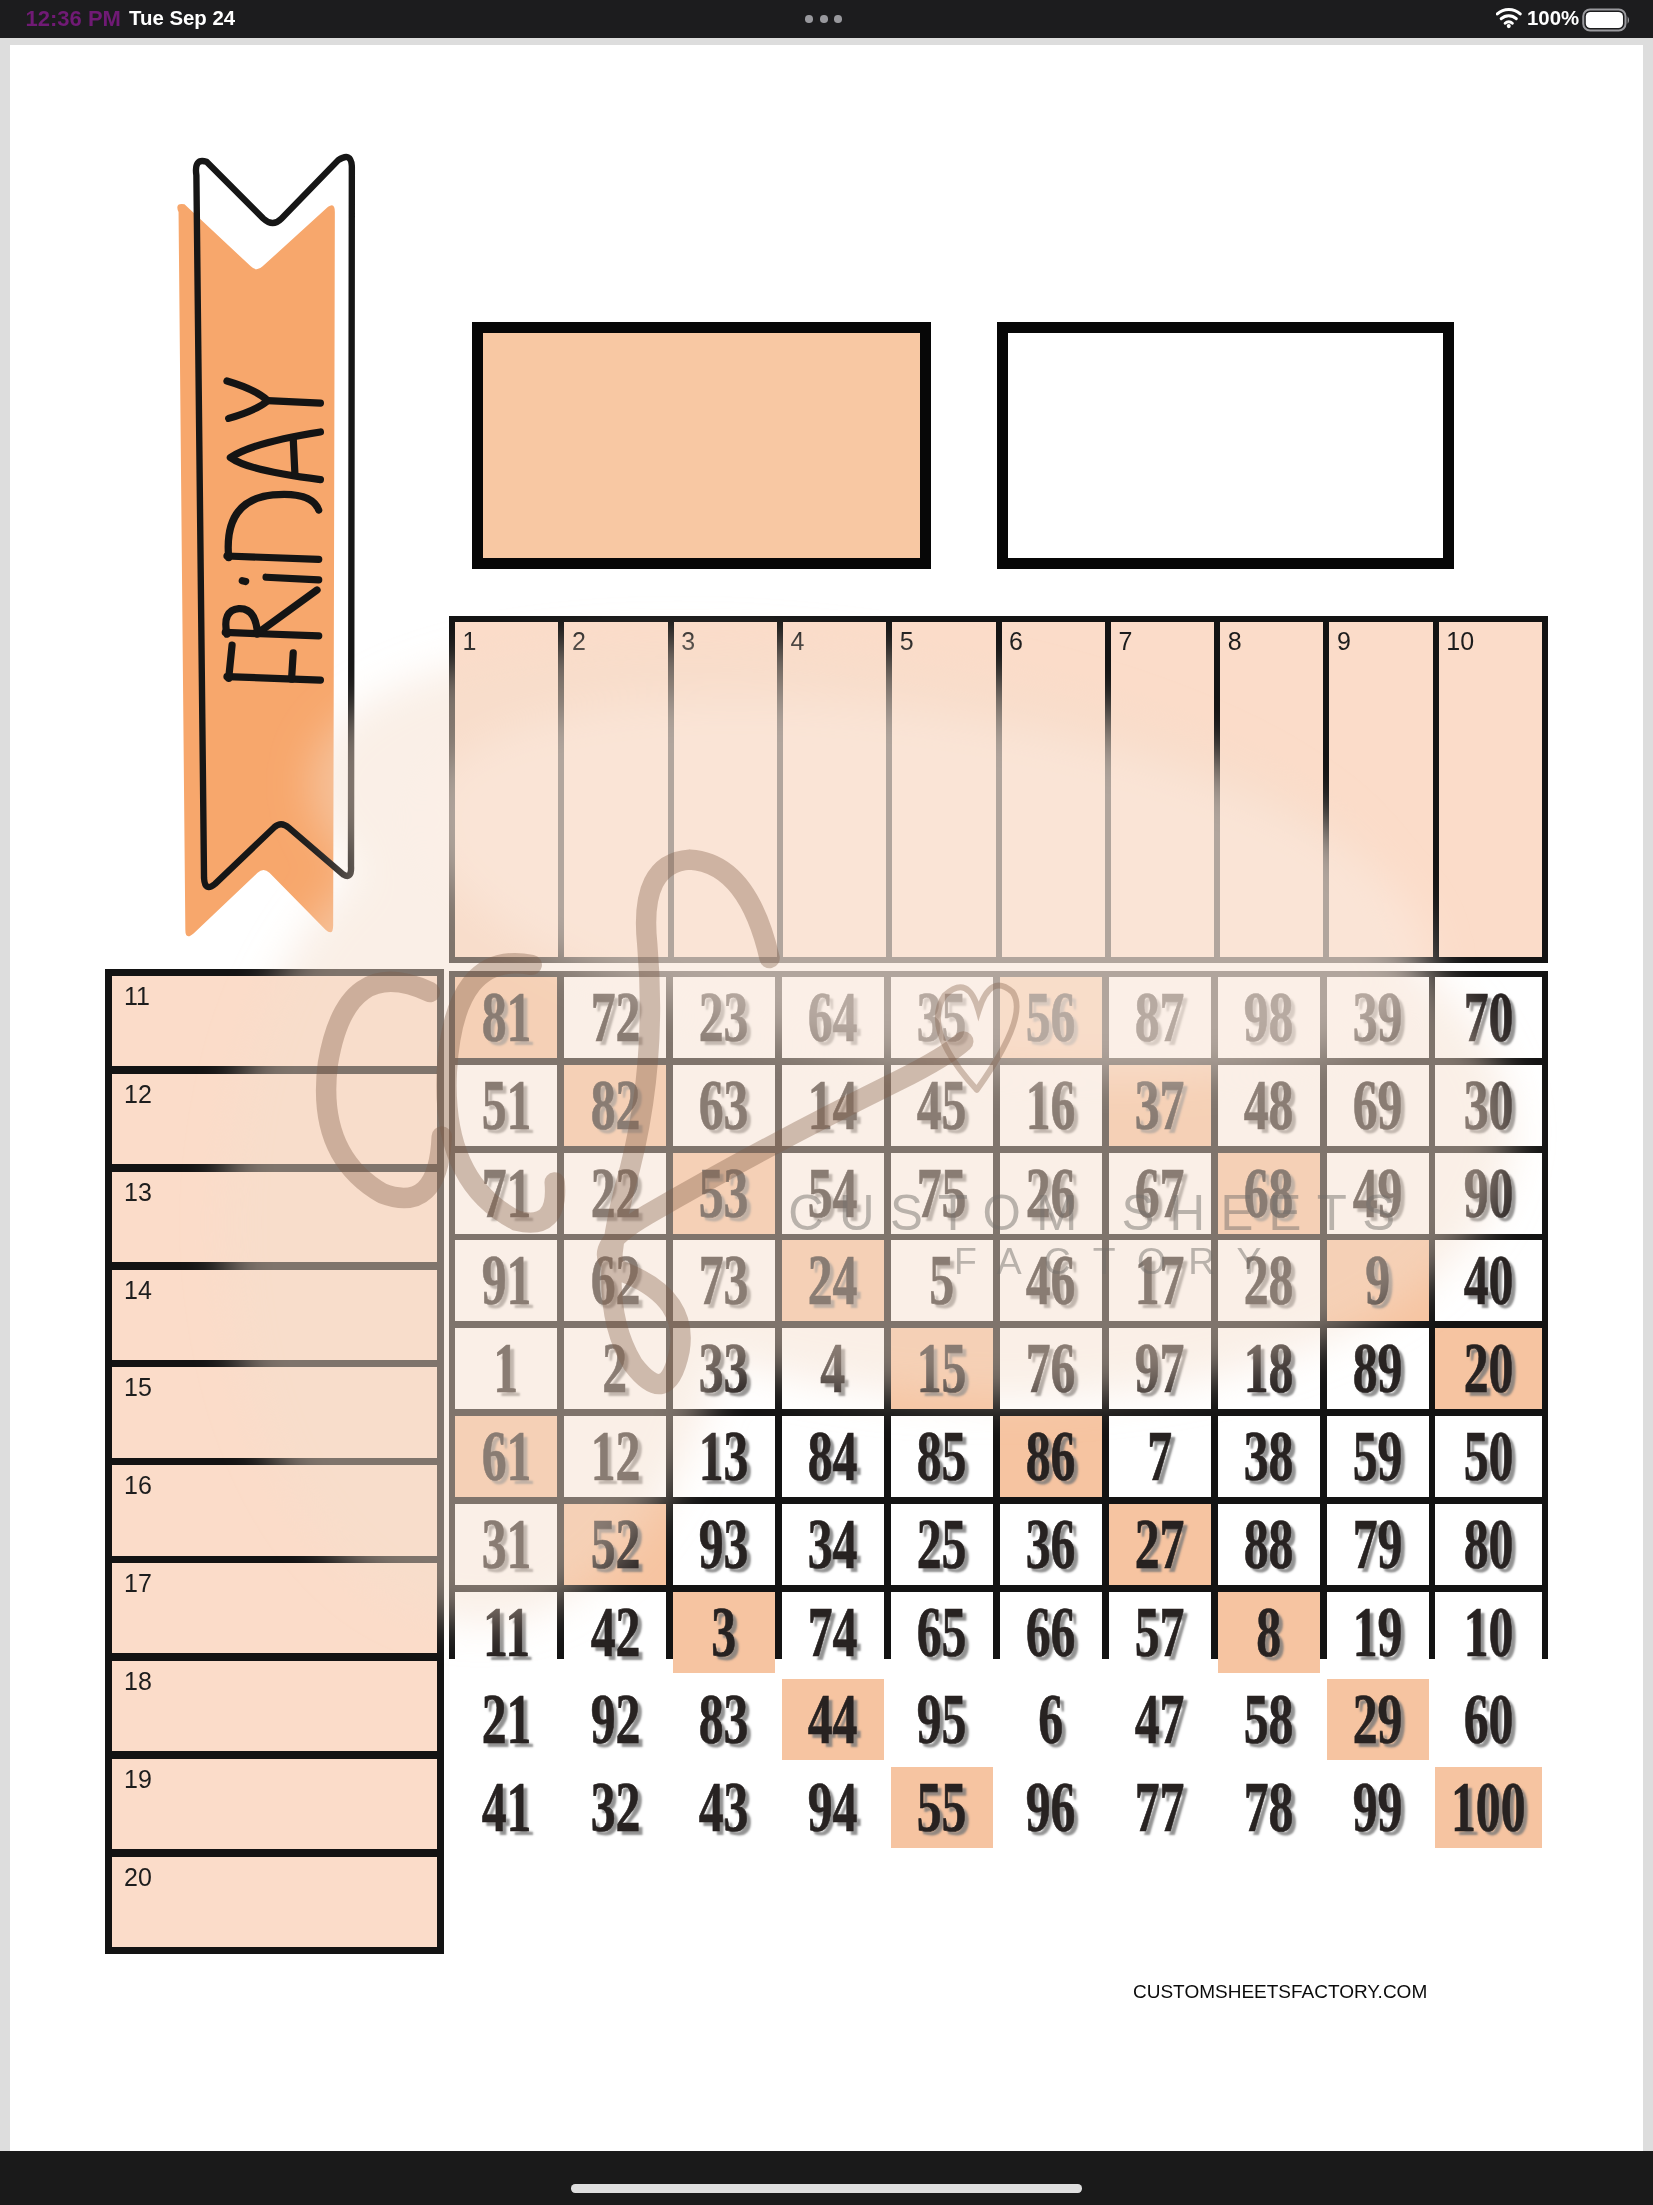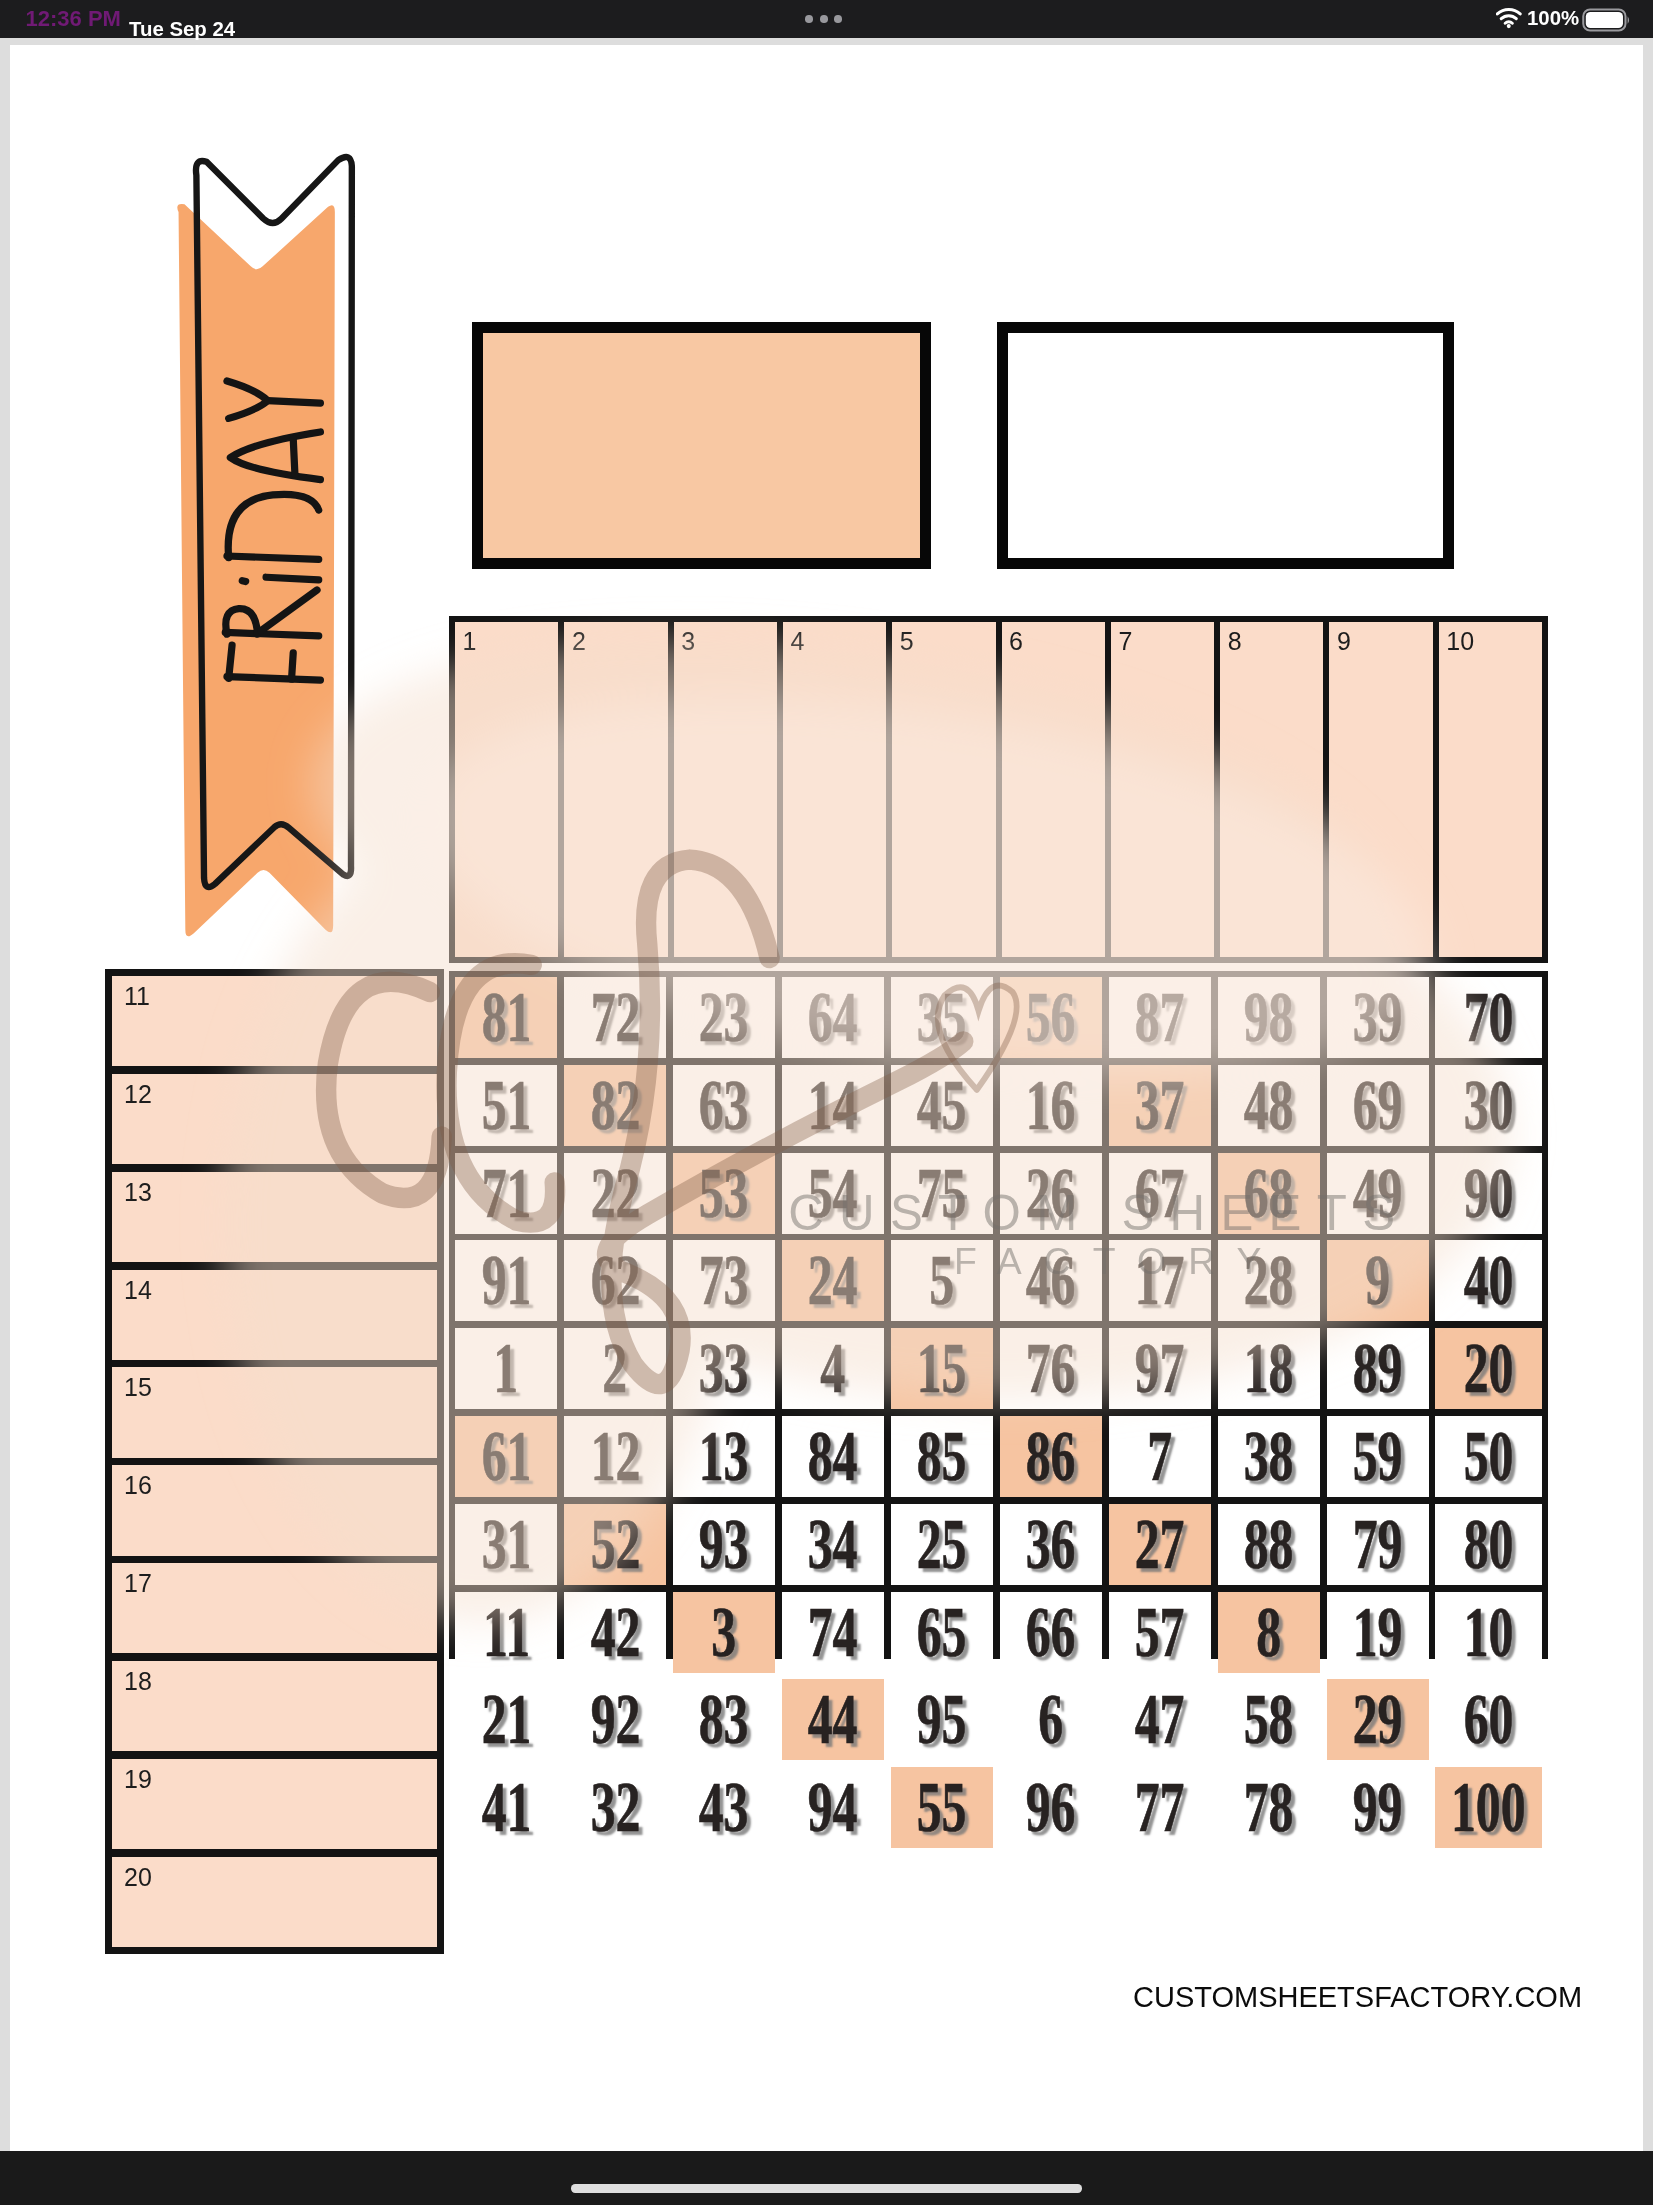--- a/index.html
+++ b/index.html
@@ -11,21 +11,21 @@
 <body>
 
 <div class="abs" style="left:0; top:38px; width:1653px; height:2113px; background:#dddddd;"></div>
 
 <div class="abs" style="left:10.2px; top:45px; width:1633px; height:2106px; background:#ffffff;"></div>
 
 <div class="abs" style="left:0; top:0; width:1653px; height:38px; background:#1c1c1e;"></div>
 
 <div class="abs" style="left:25.5px; top:6px; color:#701a75; font-size:22px; font-weight:700;">12:36 PM</div>
 
-<div class="abs" style="left:129px; top:6.8px; color:#ffffff; font-size:20.4px; font-weight:700;margin-top:11px;">Tue Sep 24</div>
+<div class="abs" style="left:129px; top:6.8px; color:#ffffff; font-size:20.4px; font-weight:700;">Tue Sep 24</div>
 
 <div class="abs" style="left:805px; top:15.3px; width:7.6px; height:7.6px; border-radius:50%; background:#98989d;"></div>
 <div class="abs" style="left:820px; top:15.3px; width:7.6px; height:7.6px; border-radius:50%; background:#98989d;"></div>
 <div class="abs" style="left:834px; top:15.3px; width:7.6px; height:7.6px; border-radius:50%; background:#98989d;"></div>
 
 <svg class="abs" style="left:1496px; top:6.8px;" width="25.5" height="22" viewBox="0 0 30 26">
   <path d="M1.5 8.2 A 20 20 0 0 1 28.5 8.2" fill="none" stroke="#ffffff" stroke-width="3.6" stroke-linecap="round"></path>
   <path d="M6.1 13.8 A 13 13 0 0 1 23.9 13.8" fill="none" stroke="#ffffff" stroke-width="3.6" stroke-linecap="round"></path>
   <path d="M10.8 19.2 A 6.2 6.2 0 0 1 19.2 19.2" fill="none" stroke="#ffffff" stroke-width="3.6" stroke-linecap="round"></path>
   <circle cx="15" cy="22.6" r="2.4" fill="#ffffff"></circle>
@@ -467,18 +467,18 @@
 
     <path d="M 1150 1283 Q 1085 1212 1112 1172 Q 1140 1146 1152 1190 Q 1166 1145 1192 1168 Q 1212 1196 1150 1283" stroke-width="7"></path>
   </g>
 
   <g fill="rgba(115,110,106,0.48)" font-family="Liberation Sans, sans-serif">
     <text x="928" y="1448" font-size="58" letter-spacing="18">CUSTOM SHEETS</text>
     <text x="1123" y="1500" font-size="44" letter-spacing="26">FACTORY</text>
   </g>
 </svg>
 
-<div class="abs" style="left:1133px; top:1981px; width:382px; color:#0b0b0b; font-size:29px; text-align:left;">CUSTOMSHEETSFACTORY.COM</div>
+<div class="abs" style="left:1133px; top:1981px; width:382px; color:#0b0b0b; font-size:19px; text-align:left;">CUSTOMSHEETSFACTORY.COM</div>
 
 <div class="abs" style="left:0; top:2151px; width:1653px; height:54px; background:#1a1a1a;"></div>
 
 <div class="abs" style="left:571px; top:2184px; width:511px; height:8.5px; border-radius:4.2px; background:#dedede;"></div>
 
 
 </body></html>

